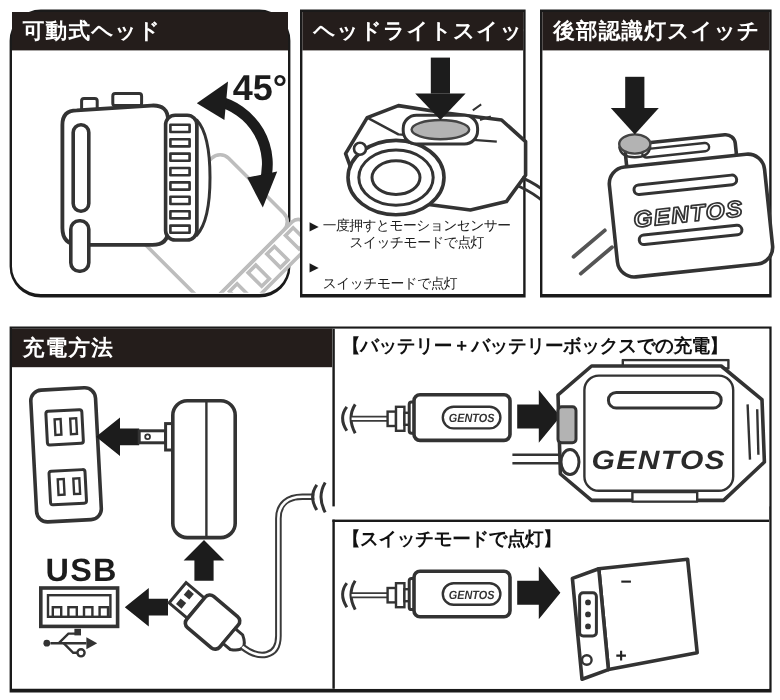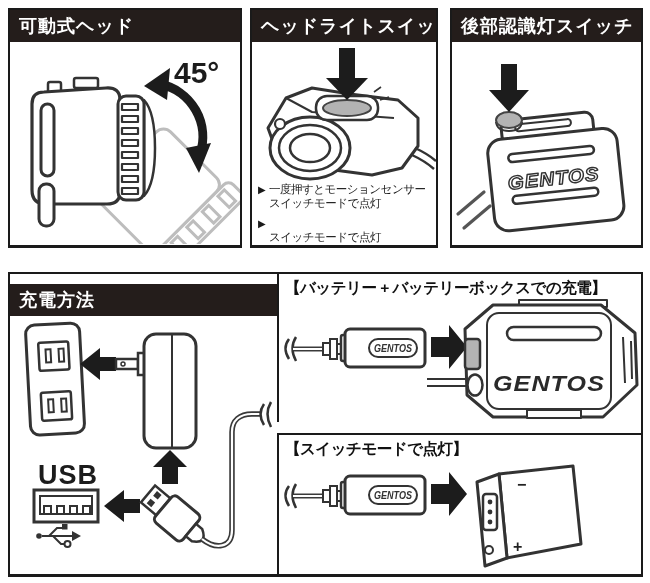--- a/index.html
+++ b/index.html
@@ -9,45 +9,45 @@
   }
   .panel {
     position:absolute; background:#fff; border:2px solid #1a1a1a;
     border-bottom-width:3px; box-sizing:border-box;
   }
   .panel-header {
     background:#241d1b; color:#ffffff; font-weight:bold; font-size:18px;
     height:32px; line-height:32px; padding:0 9px; letter-spacing:1px;
     white-space:nowrap; overflow:hidden;
   }
-  .panel-body { position:relative; }
+  .panel-body { position:relative;padding-left:20px; }
   
-  #panel-movable-head { left:8px; top:8px; width:234px; height:240px; }
+  #panel-movable-head { left:8px; top:8px; width:234px; height:240px;border-radius:26px; }
   #panel-headlight-switch { left:250px; top:8px; width:188px; height:240px; }
   #panel-rear-light { left:450px; top:8px; width:193px; height:240px; }
   
   #panel-charging { left:8px; top:272px; width:635px; height:305px; }
   .charging-header {
     position:absolute; left:0; top:0; width:267px; height:32px;
     background:#241d1b; color:#fff; font-weight:bold; font-size:18px;
-    line-height:32px; padding:0 9px; letter-spacing:1px; box-sizing:border-box;margin-top:10px;
+    line-height:32px; padding:0 9px; letter-spacing:1px; box-sizing:border-box;
   }
   .charging-left-art { position:absolute; left:2px; top:34px; }
   .sub-section { position:absolute; left:267px; right:0; box-sizing:border-box; border-left:2px solid #1a1a1a; background:#fff; }
   #sub-battery-box { top:0; height:148px; }
   #sub-battery-only { top:159px; bottom:0; border-top:2px solid #1a1a1a; }
   .sub-title {
     font-weight:bold; font-size:15.5px; color:#111; padding:4px 6px 0 6px;
     letter-spacing:-0.5px; white-space:nowrap; overflow:hidden;
   }
   
   .bullets { position:absolute; left:6px; top:140px; right:2px; }
   .bullet { display:flex; margin-bottom:6px; }
   .bullet-marker { font-size:10px; color:#1a1a1a; line-height:14px; padding-top:1px; width:11px; flex:0 0 11px; }
-  .bullet-text { font-size:11.5px; line-height:14px; color:#1c1c1c; letter-spacing:-0.5px; white-space:nowrap; }
+  .bullet-text { font-size:11.5px; line-height:14px; color:#1c1c1c; letter-spacing:-0.5px; white-space:nowrap;text-align:center; }
   svg { display:block; }
   svg text { font-family:"Liberation Sans", sans-serif; }
 </style>
 </head>
 <body>
 
 <div class="canvas">
 
   <section class="panel" id="panel-movable-head">
     <div class="panel-header">

